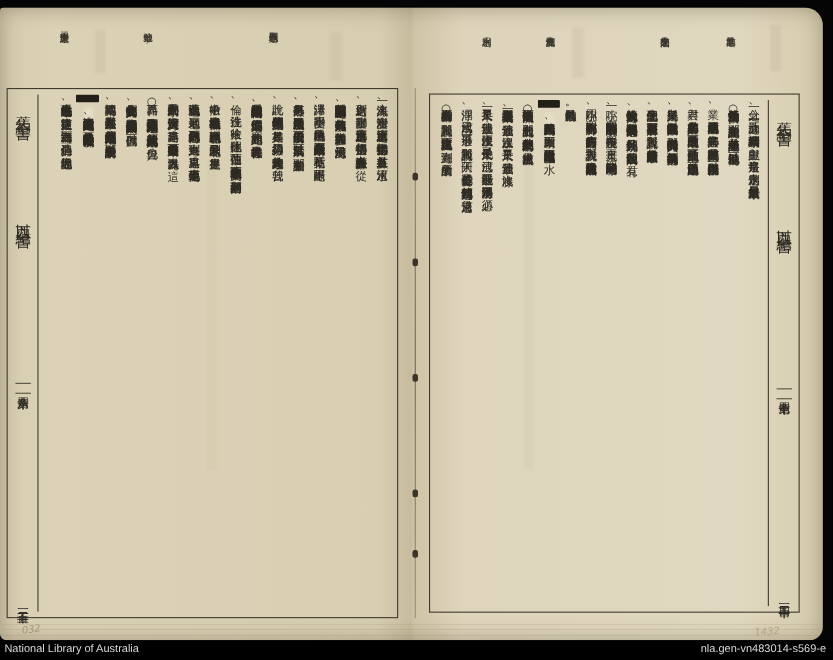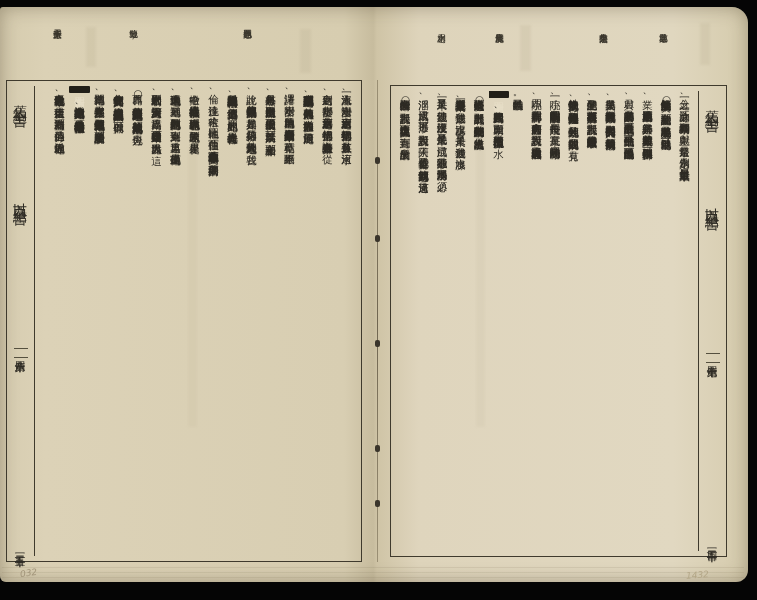--- a/index.html
+++ b/index.html
@@ -149,13 +149,17 @@
     <div class="stitch" style="top:228px;"></div>
     <div class="stitch" style="top:333px;"></div>
     <div class="stitch" style="top:438px;"></div>
     <div class="stitch" style="top:493px;"></div>
 
     <div class="page-edge-strip"></div>
     <span class="pencil pl">032</span>
     <span class="pencil pr">1432</span>
   </div>
 
+  <div class="caption">
+    <span class="credit">National Library of Australia</span>
+    <span class="imgid">nla.gen-vn483014-s569-e</span>
+  </div>
 </div>
 
 </body></html>

